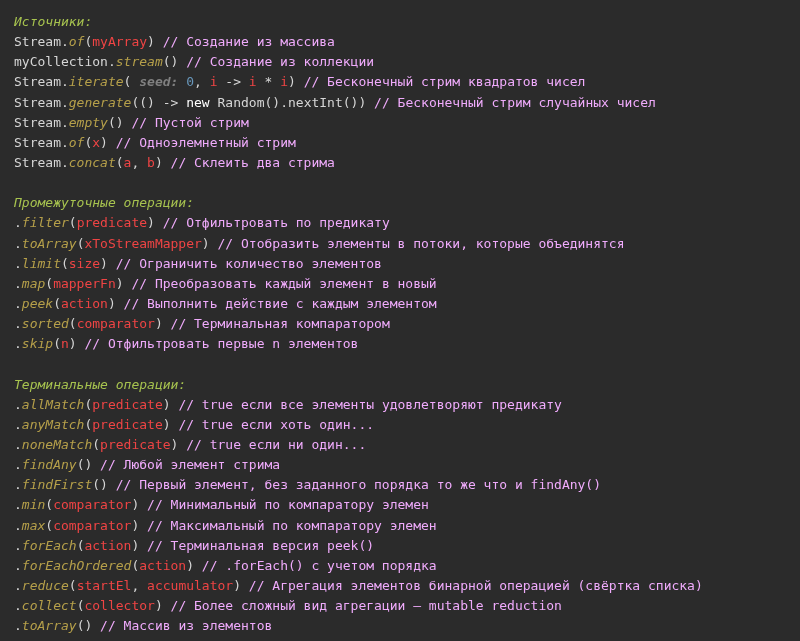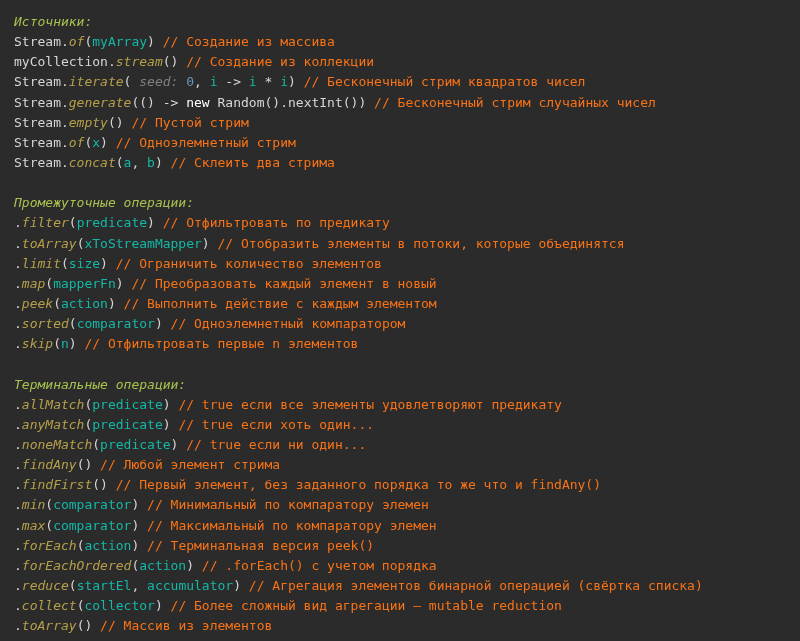--- a/index.html
+++ b/index.html
@@ -17,25 +17,25 @@
     box-sizing: border-box;
   }
   .section-title {
     color: #a7c34f;
     font-style: italic;
   }
   .cls { color: #d6d6d6; }
   .method { color: #b6a04a; font-style: italic; margin-top: 31px; }
   .paren { color: #d6d6d6; }
   .kw { color: #ffffff; }
-  .arg { color: #14b8a6; }
-  .seed { color: #808080; font-style: italic; }
+  .arg { color: #ef4444; }
+  .seed { color: #808080; font-style: italic; font-weight: bold; }
   .num { color: #6897bb; }
   .op { color: #d6d6d6; }
-  .comment { color: #f97316; }
+  .comment { color: #f0abfc; }
   .blank { height: 1.55em; }
 </style>
 </head>
 <body>
 
 <div class="wrap">
 
   <div class="section-title">Источники:</div>
   <div id="sec-sources">
       <div><span class="cls">Stream</span><span class="op">.</span><span class="method">of</span><span class="paren">(</span><span class="arg">myArray</span><span class="paren">)</span><span class="op"> </span><span class="comment">// Создание из массива</span></div>
@@ -49,21 +49,21 @@
 
   <div class="blank"></div>
 
   <div class="section-title">Промежуточные операции:</div>
   <div id="sec-intermediate">
       <div><span class="op">.</span><span class="method">filter</span><span class="paren">(</span><span class="arg">predicate</span><span class="paren">)</span><span class="op"> </span><span class="comment">// Отфильтровать по предикату</span></div>
       <div><span class="op">.</span><span class="method">toArray</span><span class="paren">(</span><span class="arg">xToStreamMapper</span><span class="paren">)</span><span class="op"> </span><span class="comment">// Отобразить элементы в потоки, которые объединятся</span></div>
       <div><span class="op">.</span><span class="method">limit</span><span class="paren">(</span><span class="arg">size</span><span class="paren">)</span><span class="op"> </span><span class="comment">// Ограничить количество элементов</span></div>
       <div><span class="op">.</span><span class="method">map</span><span class="paren">(</span><span class="arg">mapperFn</span><span class="paren">)</span><span class="op"> </span><span class="comment">// Преобразовать каждый элемент в новый</span></div>
       <div><span class="op">.</span><span class="method">peek</span><span class="paren">(</span><span class="arg">action</span><span class="paren">)</span><span class="op"> </span><span class="comment">// Выполнить действие с каждым элементом</span></div>
-      <div><span class="op">.</span><span class="method">sorted</span><span class="paren">(</span><span class="arg">comparator</span><span class="paren">)</span><span class="op"> </span><span class="comment">// Одноэлемнетный компаратором</span></div>
+      <div><span class="op">.</span><span class="method">sorted</span><span class="paren">(</span><span class="arg">comparator</span><span class="paren">)</span><span class="op"> </span><span class="comment">// Терминальная компаратором</span></div>
       <div><span class="op">.</span><span class="method">skip</span><span class="paren">(</span><span class="arg">n</span><span class="paren">)</span><span class="op"> </span><span class="comment">// Отфильтровать первые n элементов</span></div>
     </div>
 
   <div class="blank"></div>
 
   <div class="section-title">Терминальные операции:</div>
   <div id="sec-terminal">
       <div><span class="op">.</span><span class="method">allMatch</span><span class="paren">(</span><span class="arg">predicate</span><span class="paren">)</span><span class="op"> </span><span class="comment">// true если все элементы удовлетворяют предикату</span></div>
       <div><span class="op">.</span><span class="method">anyMatch</span><span class="paren">(</span><span class="arg">predicate</span><span class="paren">)</span><span class="op"> </span><span class="comment">// true если хоть один...</span></div>
       <div><span class="op">.</span><span class="method">noneMatch</span><span class="paren">(</span><span class="arg">predicate</span><span class="paren">)</span><span class="op"> </span><span class="comment">// true если ни один...</span></div>

